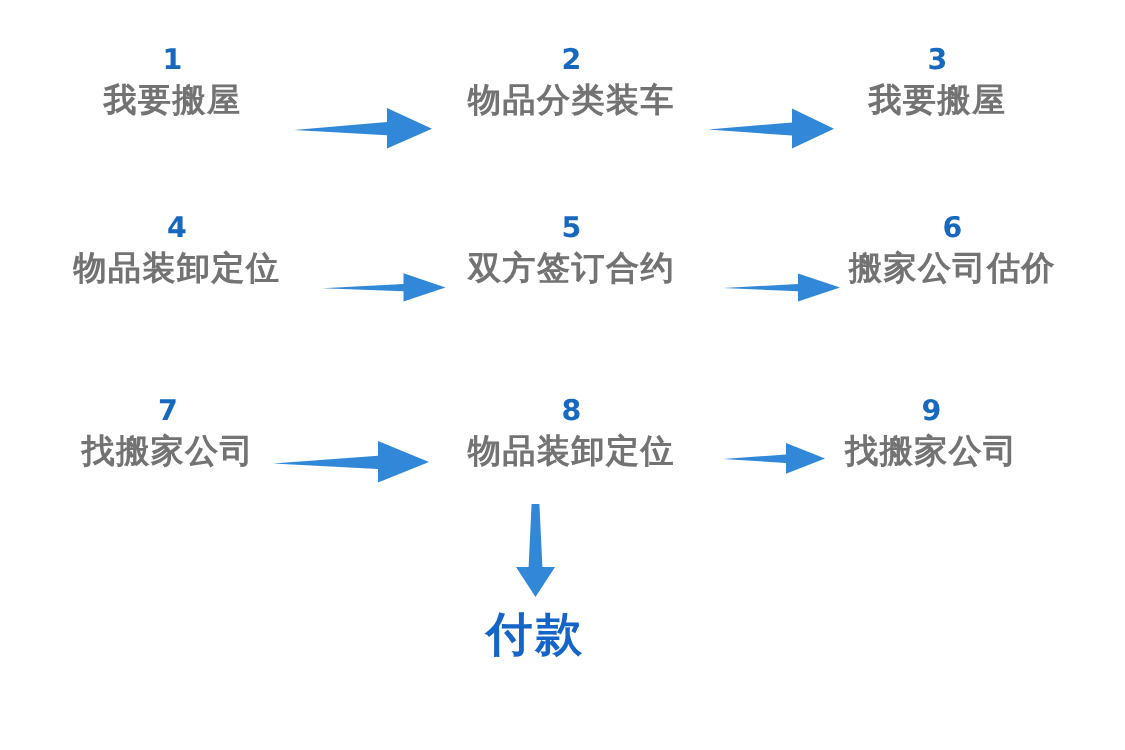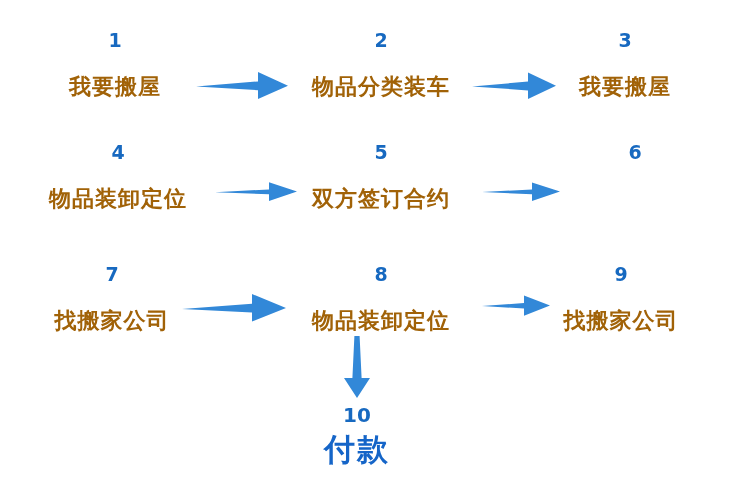--- a/index.html
+++ b/index.html
@@ -42,26 +42,25 @@
   .step-number {
     display: block;
     color: #1769c0;
     font-size: 19px;
     font-weight: bold;
     line-height: 24px;
     letter-spacing: 0px;
   }
   .step-label {
     display: block;
-    color: #a16207;
+    color: #737373;
     font-size: 22px;
     font-weight: bold;
     line-height: 32px;
     letter-spacing: 1px;
-    margin-top: 19px;
   }
 
   
   #step-1 { left: 115px; top: 18px; }
   #step-2 { left: 381px; top: 18px; }
   #step-3 { left: 625px; top: 18px; }
   
   #step-4 { left: 118px; top: 8px; }
   #step-5 { left: 381px; top: 8px; }
   #step-6 { left: 635px; top: 8px; }
@@ -149,20 +148,21 @@
       <span class="step-label">物品装卸定位</span>
     </div>
 
     <div class="step" id="step-5">
       <span class="step-number">5</span>
       <span class="step-label">双方签订合约</span>
     </div>
 
     <div class="step" id="step-6">
       <span class="step-number">6</span>
+      <span class="step-label">搬家公司估价</span>
     </div>
 
   </div>
 
   <div class="flow-row" id="row-3">
 
     <div class="step" id="step-7">
       <span class="step-number">7</span>
       <span class="step-label">找搬家公司</span>
     </div>
@@ -203,17 +203,16 @@
     </svg>
   </span>
 
   <span class="arrow" id="arrow-8-10">
     <svg width="34" height="62" viewBox="0 0 34 62" xmlns="http://www.w3.org/2000/svg">
       <path d="M14.4 0 L19.6 0 L21.6 42 L30 42 L17 62 L4 42 L12.4 42 Z" fill="#3288d8"></path>
     </svg>
   </span>
 
   <div id="step-10">
-    <span class="step-number">10</span>
     <span class="final-label">付款</span>
   </div>
 
 </div>
 
 </body></html>

